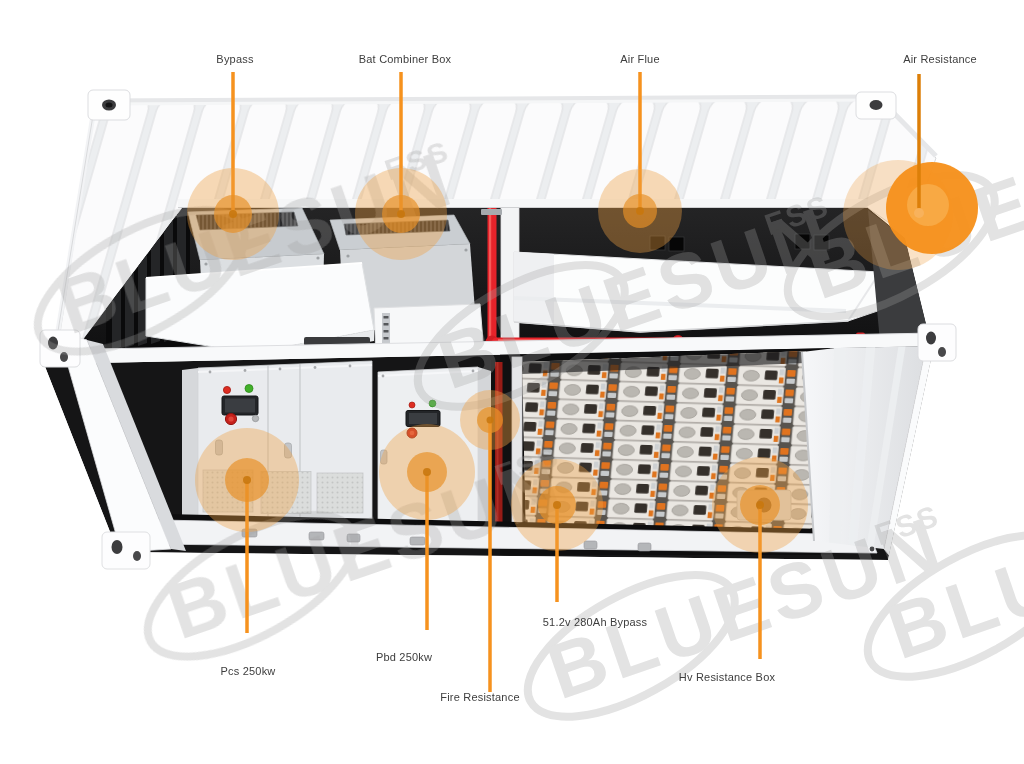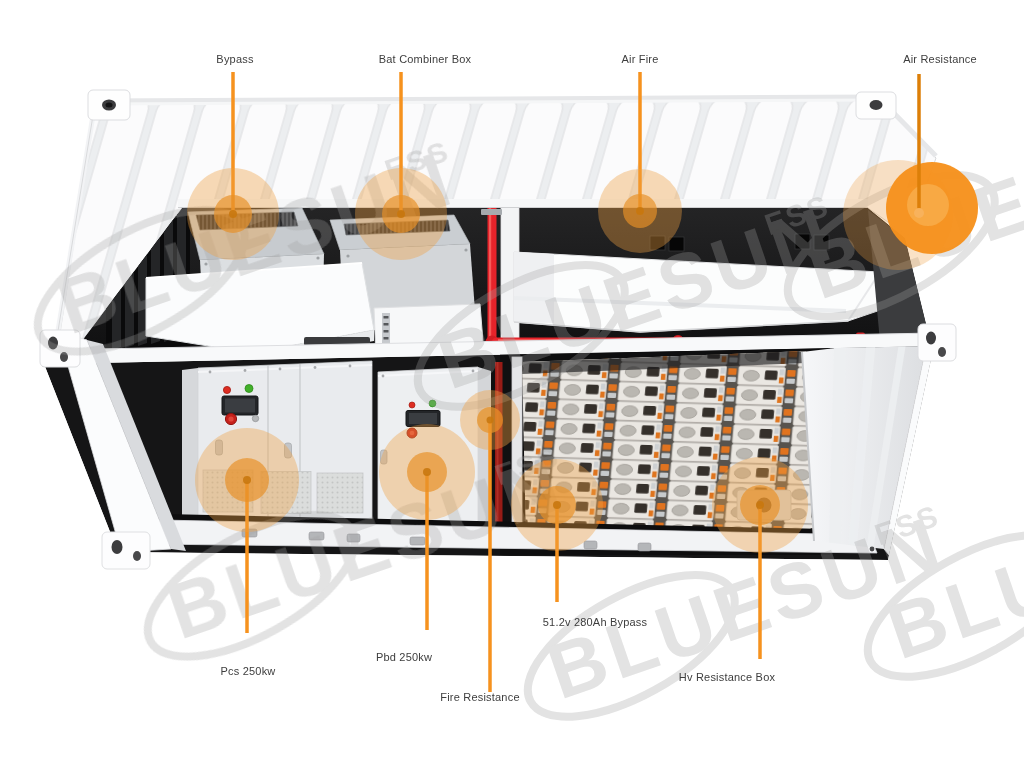--- a/index.html
+++ b/index.html
@@ -347,22 +347,22 @@
       <circle cx="898" cy="215" r="55" fill="#EFA042" opacity="0.3"></circle>
       <circle cx="932" cy="208" r="46" fill="#F6921E" opacity="0.97"></circle>
       <circle cx="928" cy="205" r="21" fill="#F8A944"></circle>
       <path d="M919,74 L919,212" stroke="#DD7F08" stroke-width="3.5"></path>
       <circle cx="919" cy="213" r="5" fill="#F8B25C"></circle>
     </g>
   </g>
 </svg>
 
 <div class="lbl" style="left:235px;top:50px">Bypass</div>
-<div class="lbl" style="left:425px;top:50px">Bat Combiner Box</div>
-<div class="lbl" style="left:640px;top:50px">Air Fire</div>
+<div class="lbl" style="left:405px;top:50px">Bat Combiner Box</div>
+<div class="lbl" style="left:640px;top:50px">Air Flue</div>
 <div class="lbl" style="left:940px;top:50px">Air Resistance</div>
 <div class="lbl" style="left:248px;top:662px">Pcs 250kw</div>
 <div class="lbl" style="left:404px;top:648px">Pbd 250kw</div>
 <div class="lbl" style="left:480px;top:688px">Fire Resistance</div>
 <div class="lbl" style="left:595px;top:613px">51.2v 280Ah Bypass</div>
 <div class="lbl" style="left:727px;top:668px">Hv Resistance Box</div>
 
 </div>
 
 </body></html>

